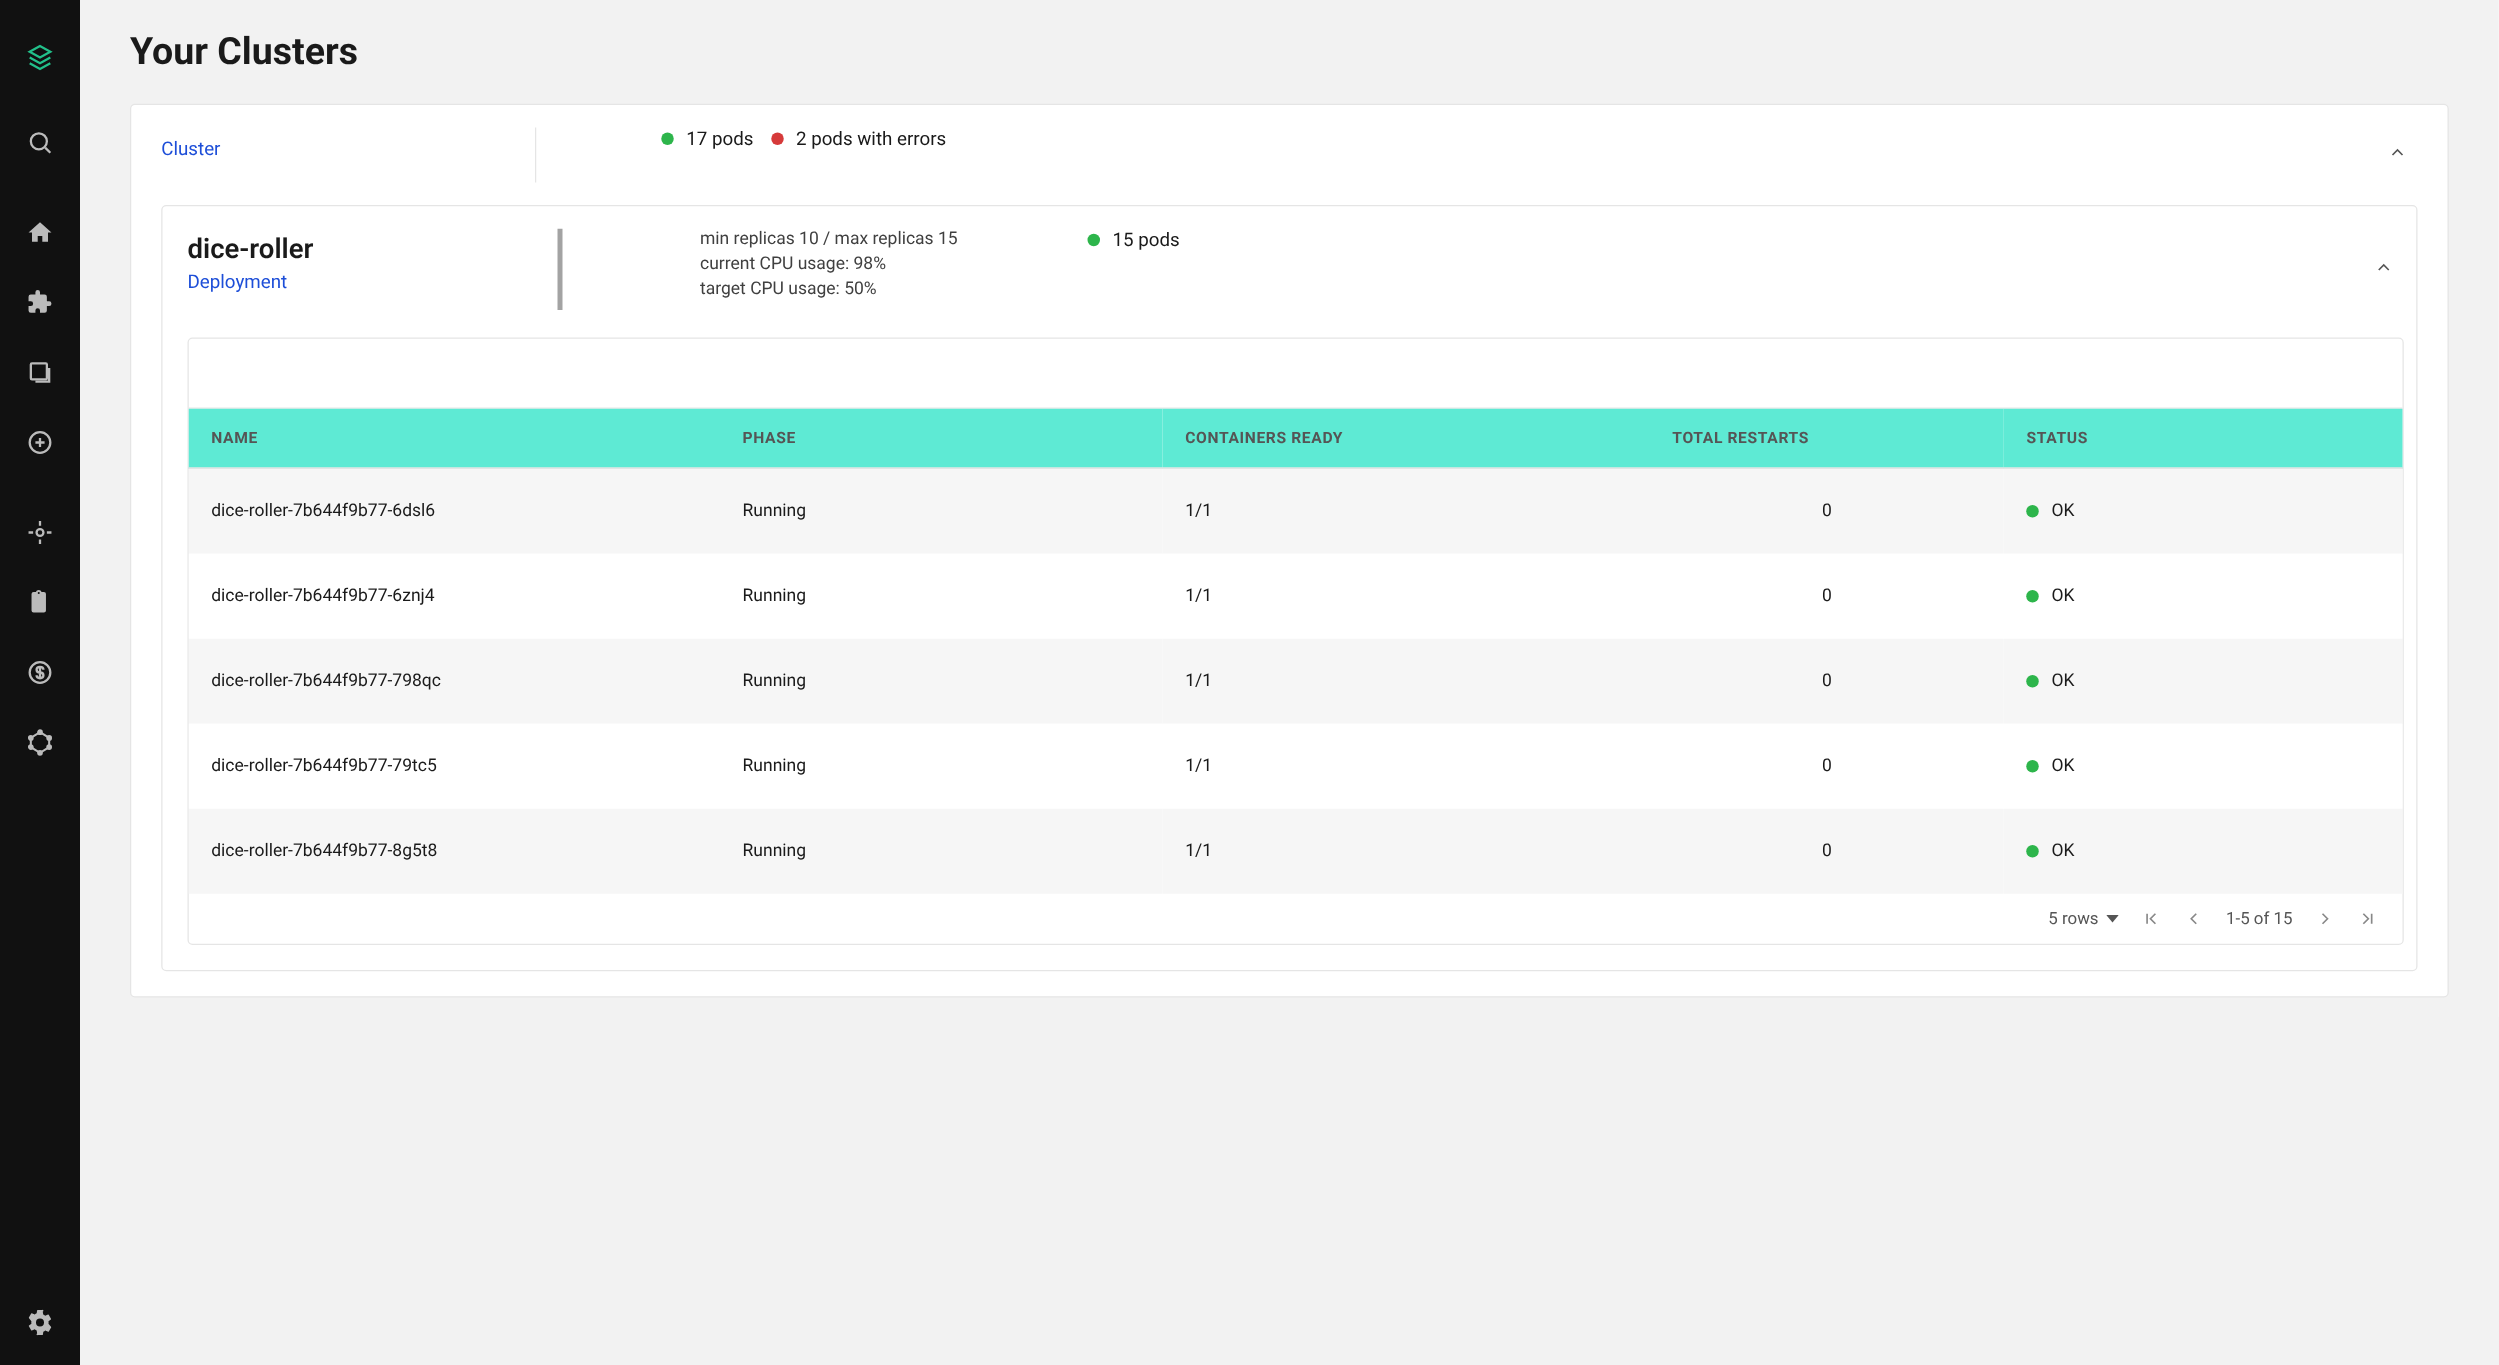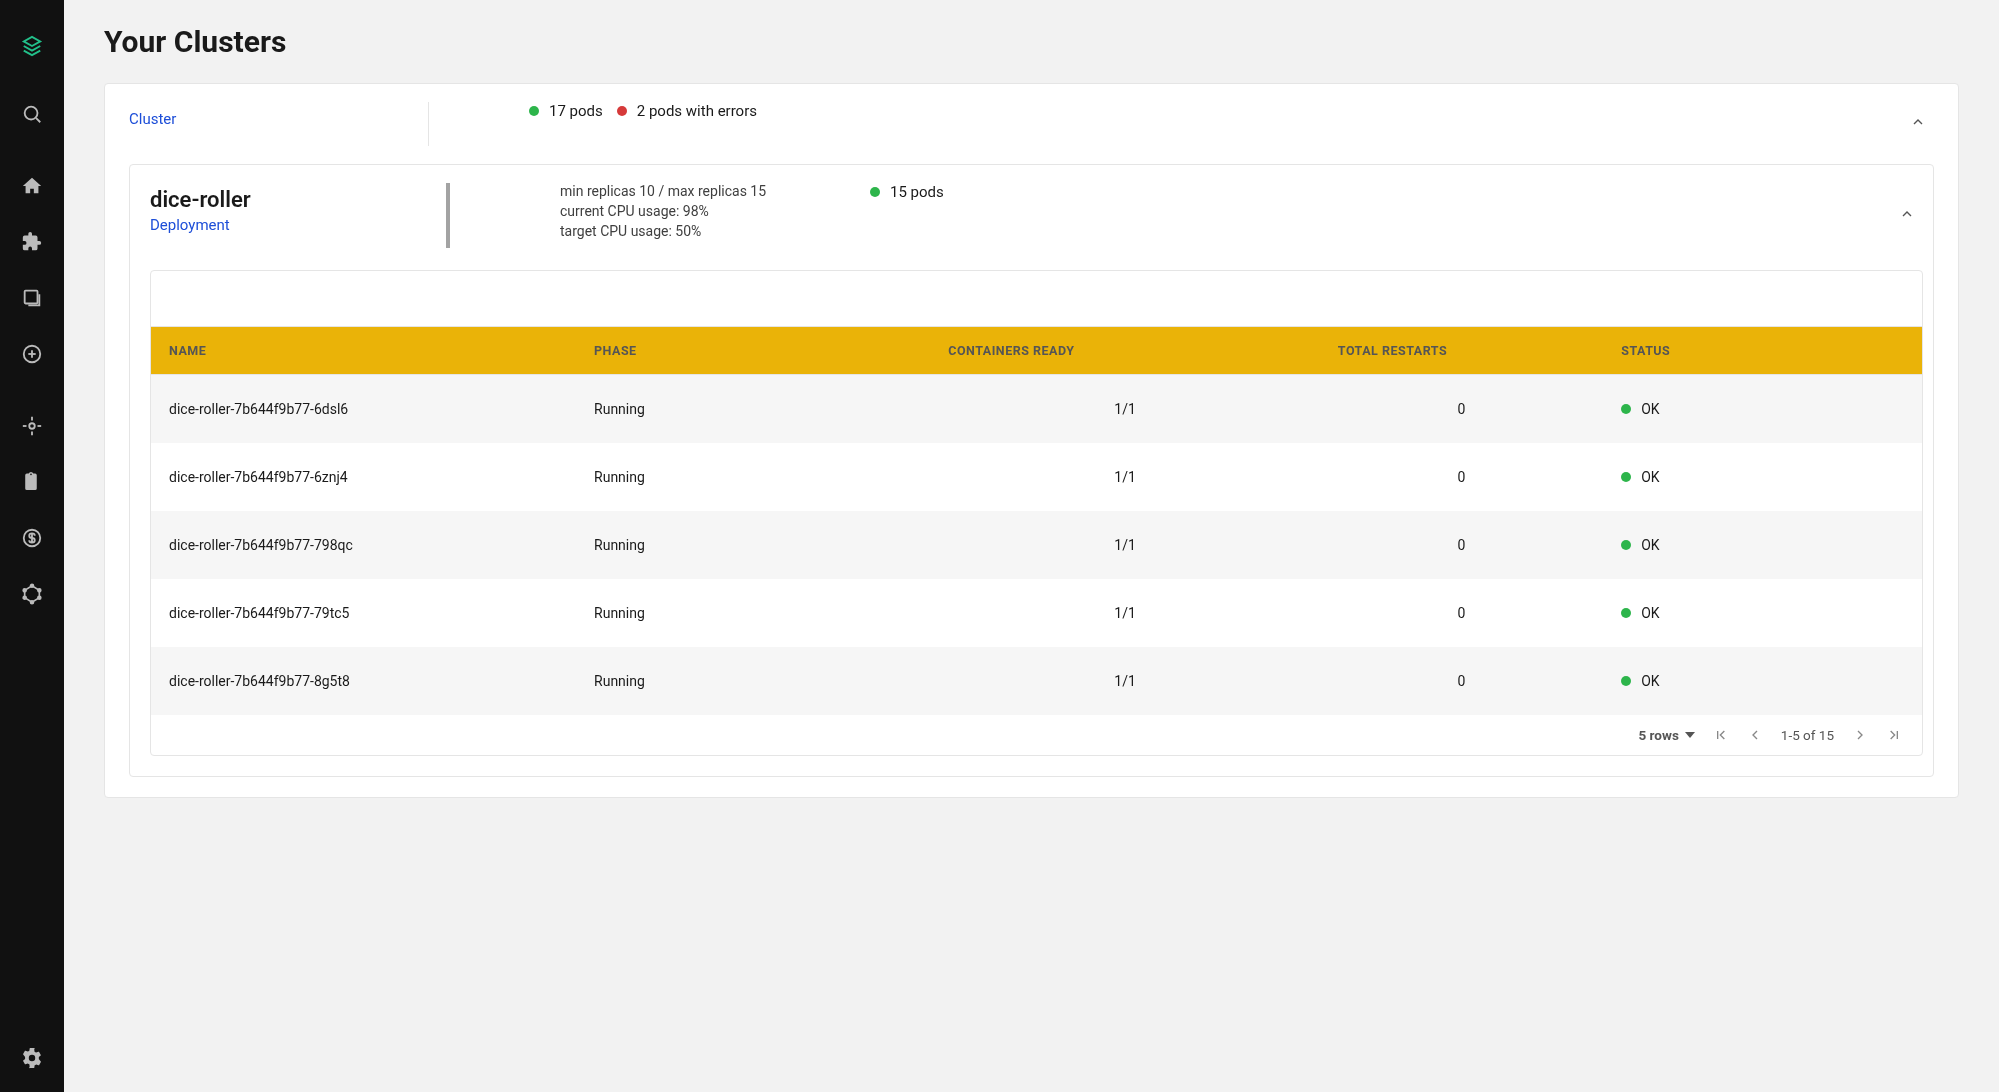--- a/index.html
+++ b/index.html
@@ -151,54 +151,54 @@
     font-size: 14px;
   }
   table.pods thead th {
     text-align: left;
     font-size: 12.5px;
     letter-spacing: .5px;
     color: #555;
     font-weight: 700;
     padding: 16px 18px;
     border-bottom: 1px solid #e5e5e5;
-    background: #eab308;
+    background: #5eead4;
   }
   table.pods tbody td {
     padding: 26px 18px;
   }
   table.pods tbody tr:nth-child(odd) td { background: #f6f6f6; }
   table.pods tbody tr:nth-child(even) td { background: #fff; }
   .col-name    { width: 24%; }
   .col-phase   { width: 20%; }
   .col-ready   { width: 22%; text-align: center; }
   .col-restart { width: 16%; text-align: center; }
   .col-status  { width: 18%; padding-left: 20px; }
-  td.col-ready, th.col-ready { text-align: center; }
+  td.col-ready, th.col-ready { text-align: left; }
   td.col-restart, th.col-restart { text-align: center; }
   .status-cell { display: flex; align-items: center; gap: 10px; }
 
   .pagination {
     display: flex;
     align-items: center;
     justify-content: flex-end;
     gap: 18px;
     padding: 12px 20px;
     font-size: 13.5px;
     color: #555;
   }
   .pagination .pg-btn {
     cursor: pointer;
     color: #888;
     display: inline-flex;
     align-items: center;
   }
   .pagination .pg-btn svg { width: 16px; height: 16px; }
   .rows-select {
-    display: inline-flex; align-items: center; gap: 6px; cursor: pointer; font-weight: bold;
+    display: inline-flex; align-items: center; gap: 6px; cursor: pointer;
   }
   .rows-select svg { width: 10px; height: 10px; }
 </style>
 </head>
 <body>
 
 <nav class="sidebar">
   <div class="side-icon logo">
     <svg viewBox="0 0 24 24" fill="none" stroke="currentColor" stroke-width="2">
         <path d="M12 2 3 7l9 5 9-5-9-5Z"></path>

